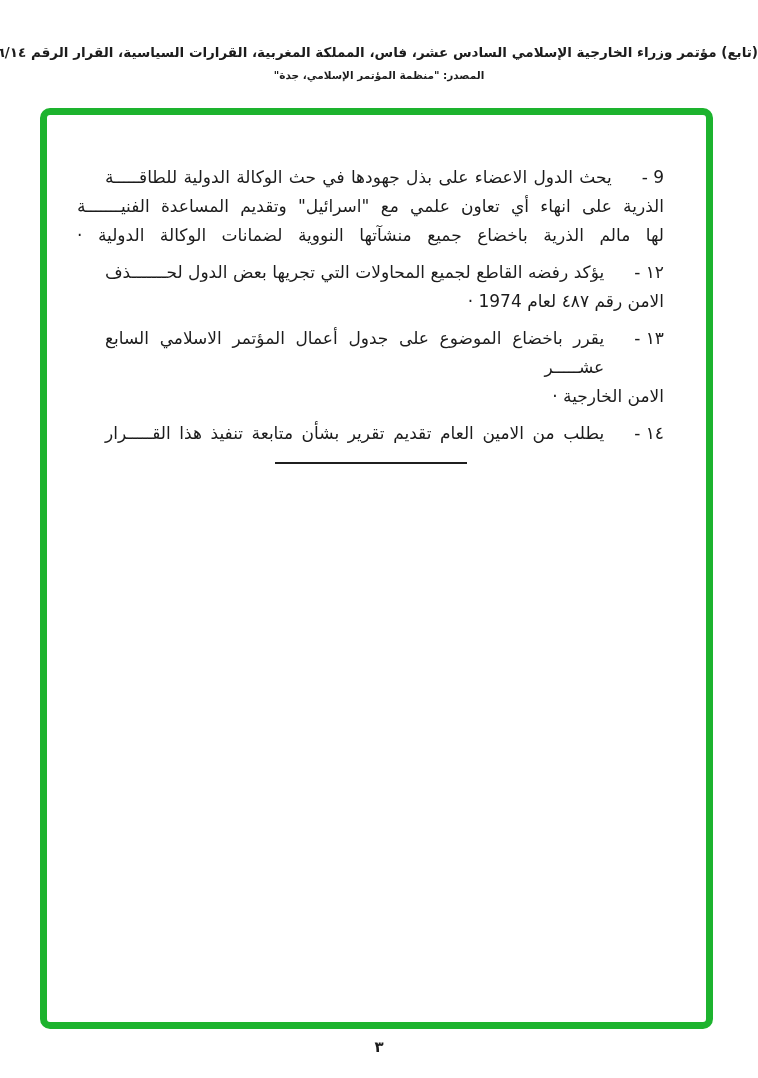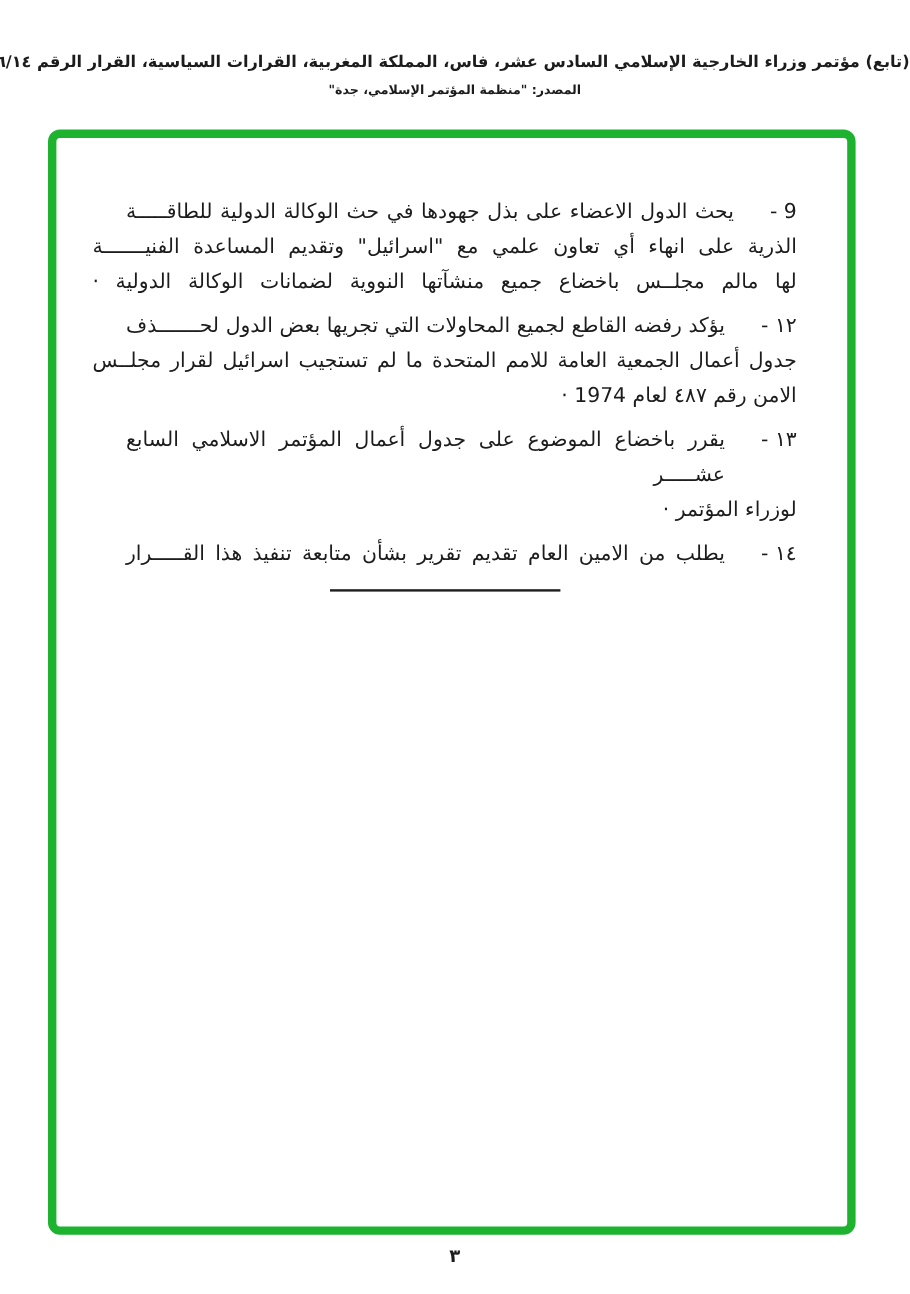--- a/index.html
+++ b/index.html
@@ -93,38 +93,37 @@
 </div>
 
 <div class="frame" style="border-color: rgb(29, 179, 46);">
 
   <div class="para">
     <div class="line first-line">
       <span class="para-num">9 -</span>
       <span class="first-text">يحث الدول الاعضاء على بذل جهودها في حث الوكالة الدولية للطاقـــــة</span>
     </div>
     <div class="line">الذرية على انهاء أي تعاون علمي مع "اسرائيل" وتقديم المساعدة الفنيـــــــة</div>
-    <div class="line">لها مالم مجلــس باخضاع جميع منشآتها النووية لضمانات الوكالة الدولية ·</div>
+    <div class="line">لها مالم الذرية باخضاع جميع منشآتها النووية لضمانات الوكالة الدولية ·</div>
   </div>
 
   <div class="para">
     <div class="line first-line">
       <span class="para-num">١٢ -</span>
       <span class="first-text">يؤكد رفضه القاطع لجميع المحاولات التي تجريها بعض الدول لحـــــــذف</span>
     </div>
-    <div class="line">جدول أعمال الجمعية العامة للامم المتحدة ما لم تستجيب اسرائيل لقرار مجلــس</div>
     <div class="line last">الامن رقم ٤٨٧ لعام 1974 ·</div>
   </div>
 
   <div class="para">
     <div class="line first-line">
       <span class="para-num">١٣ -</span>
       <span class="first-text">يقرر باخضاع الموضوع على جدول أعمال المؤتمر الاسلامي السابع عشـــــر</span>
     </div>
-    <div class="line last">لوزراء المؤتمر ·</div>
+    <div class="line last">الامن الخارجية ·</div>
   </div>
 
   <div class="para">
     <div class="line first-line">
       <span class="para-num">١٤ -</span>
       <span class="first-text">يطلب من الامين العام تقديم تقرير بشأن متابعة تنفيذ هذا القـــــرار</span>
     </div>
   </div>
 
   <div class="divider" style="background-color: rgb(31, 31, 31);"></div>

